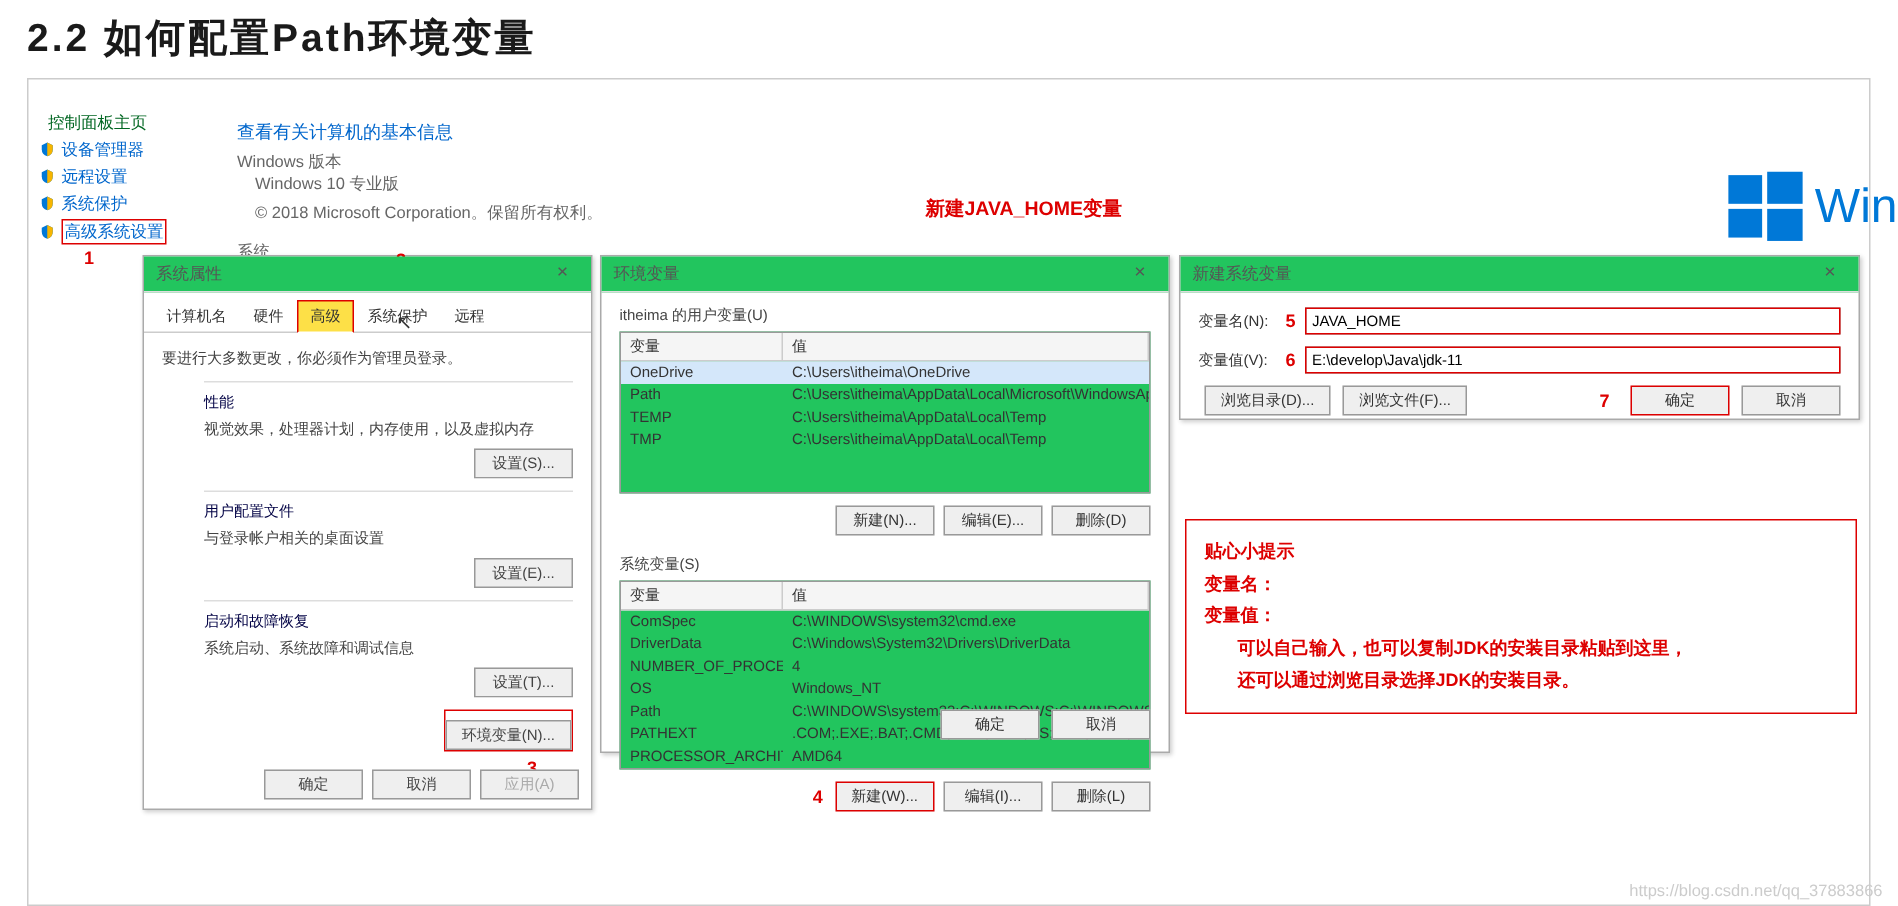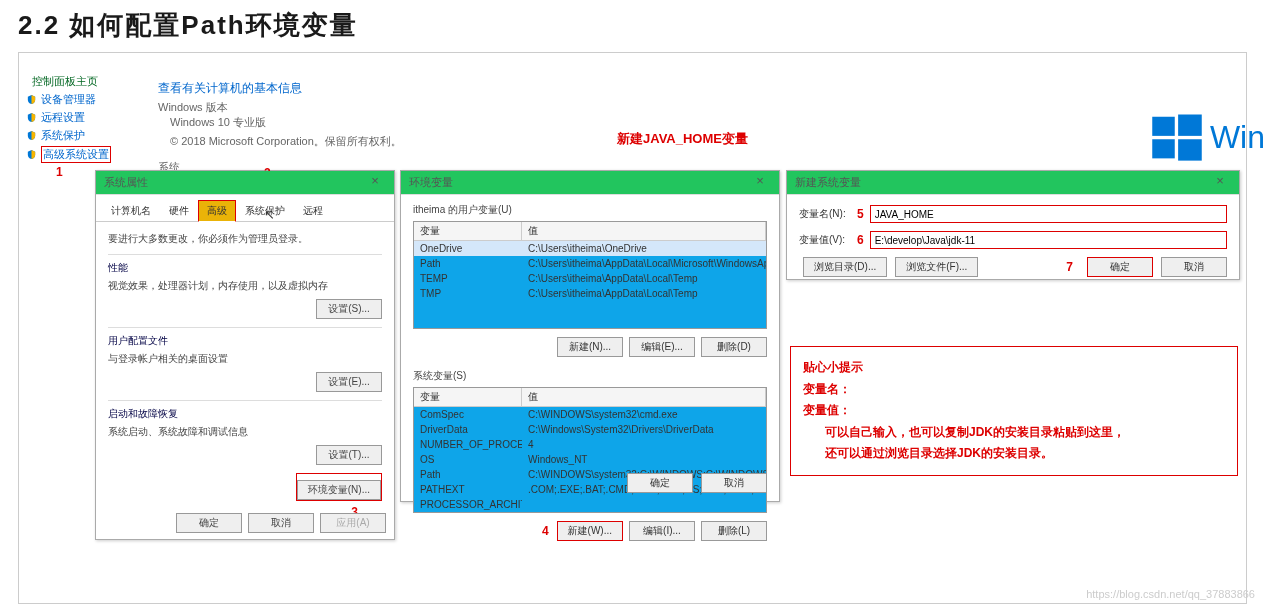--- a/index.html
+++ b/index.html
@@ -22,33 +22,33 @@
   .win-logo span { font-size: 32px; color: #0078d7; margin-left: 6px; font-weight: 300; }
   .sys-label { position: absolute; top: 160px; left: 158px; color: #666; }
 
   .dialog { position: absolute; background: #fff; border: 1px solid #aaa; box-shadow: 1px 1px 3px rgba(0,0,0,.2); }
   .dlg-titlebar { background: #22c55e; border-bottom: 1px solid #ddd; padding: 4px 8px; font-size: 11px; color: #555; position: relative; }
   .dlg-close { position: absolute; right: 4px; top: 2px; width: 30px; height: 18px; text-align: center; cursor: pointer; font-size: 13px; }
 
   .d1 { top: 170px; left: 95px; width: 300px; height: 370px; }
   .d1 .tabs { display: flex; padding: 4px 6px 0; gap: 0; border-bottom: 1px solid #ccc; font-size: 10px; }
   .d1 .tab { padding: 3px 8px; border: 1px solid transparent; cursor: pointer; position: relative; top: 1px; }
-  .d1 .tab-active { border: 1.5px solid #d00; background: #eab308; border-bottom: 1px solid #fff; }
+  .d1 .tab-active { border: 1.5px solid #d00; background: #fde047; border-bottom: 1px solid #fff; }
   .d1 .cursor { position: absolute; top: 36px; left: 168px; font-size: 13px; }
   .d1 .body { padding: 10px 12px; font-size: 10px; color: #444; }
-  .d1 .group { margin-top: 8px; }
+  .d1 .group { margin-top: 8px; margin-left: 28px; }
   .d1 .btn { float: right; margin-top: 6px; }
   .d1 .num2 { position: absolute; top: -5px; left: 168px; color: #d00; font-weight: bold; font-size: 12px; }
   .d1 .envbox { position: absolute; bottom: 38px; right: 12px; border: 1.5px solid #d00; }
   .d1 .num3 { position: absolute; bottom: 20px; right: 36px; color: #d00; font-weight: bold; font-size: 12px; }
   .d1 .footer { position: absolute; bottom: 6px; right: 8px; display: flex; gap: 6px; }
 
   .d2 { top: 170px; left: 400px; width: 380px; height: 332px; }
   .d2 .section-label { font-size: 10px; color: #444; padding: 8px 12px 4px; }
-  .d2 .listbox { margin: 0 12px; border: 1px solid #999; background: #0ea5e9; height: 108px; overflow: hidden; font-size: 10px; }
+  .d2 .listbox { margin: 0 12px; border: 1px solid #999; background: #22c55e; height: 108px; overflow: hidden; font-size: 10px; }
   .d2 .listhead { display: flex; background: #f5f5f5; border-bottom: 1px solid #ccc; }
   .d2 .listhead div { padding: 2px 6px; border-right: 1px solid #ccc; }
   .d2 .col1 { width: 108px; flex-shrink:0; }
   .d2 .col2 { flex: 1; }
   .d2 .row { display: flex; padding: 1px 0; }
   .d2 .row.sel { background: #d4e7fa; }
   .d2 .row div { padding: 1px 6px; white-space: nowrap; overflow: hidden; }
   .d2 .btns { display: flex; justify-content: flex-end; gap: 6px; padding: 8px 12px 4px; }
   .d2 .new-hl { border: 1.5px solid #d00; }
   .d2 .num4 { color: #d00; font-weight: bold; font-size: 12px; margin-right: 2px; align-self: center; }
@@ -247,20 +247,21 @@
         <div class="row">
           <div class="col1">Path</div>
           <div class="col2">C:\WINDOWS\system32;C:\WINDOWS;C:\WINDOWS\System...</div>
         </div>
         <div class="row">
           <div class="col1">PATHEXT</div>
           <div class="col2">.COM;.EXE;.BAT;.CMD;.VBS;.VBE;.JS;.JSE;.WSF;.WSH;.MSC</div>
         </div>
         <div class="row">
           <div class="col1">PROCESSOR_ARCHITECT</div>
+          <div class="col2">AMD64</div>
         </div>
       </div>
   </div>
   <div class="btns">
     <span class="num4">4</span>
     <span class="btn new-hl">新建(W)...</span>
     <span class="btn">编辑(I)...</span>
     <span class="btn">删除(L)</span>
   </div>
   <div class="footer">

